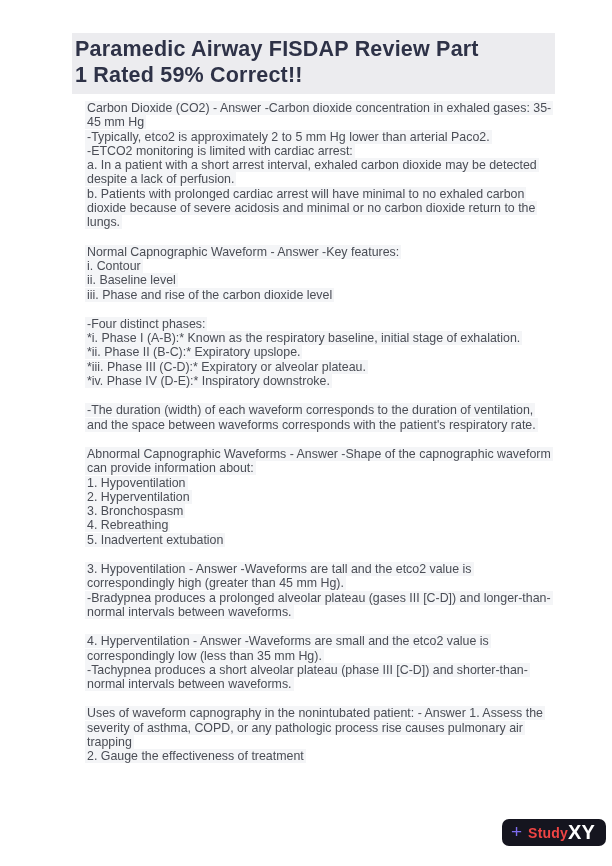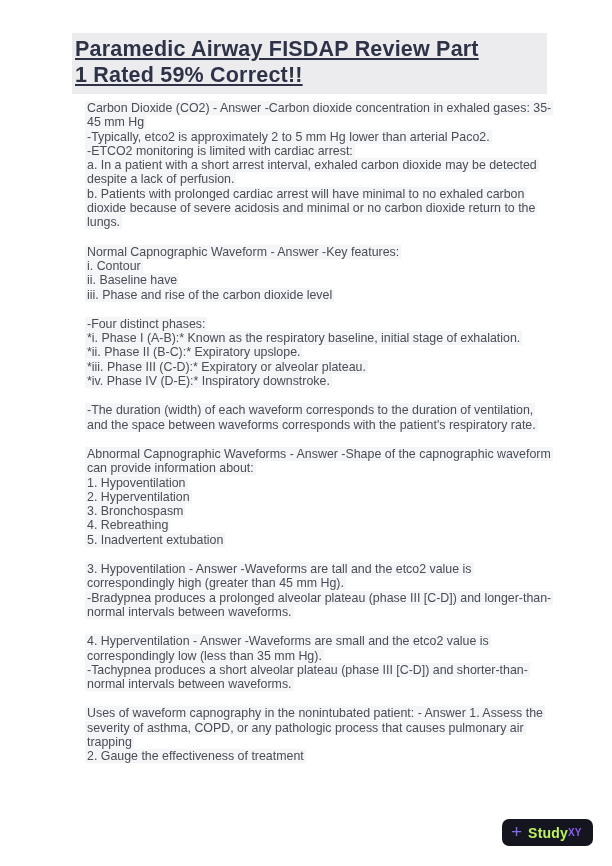--- a/index.html
+++ b/index.html
@@ -18,28 +18,27 @@
     position: absolute;
     inset: 0;
     background: #ffffff;
   }
   .title {
     position: absolute;
     left: 72px;
     top: 33px;
     margin: 0;
     width: 468px;
-    padding: 4px 4px 6px 3px;
+    padding: 4px 12px 6px 3px;
     background: #ececef;
     font-size: 21.5px;
     line-height: 25.5px;
     font-weight: bold;
     color: #2e3247;
     letter-spacing: 0.2px;
-    text-decoration: underline;
   }
   .title .line {
     white-space: nowrap;
   }
   .content {
     position: absolute;
     left: 75px;
     top: 101px;
     width: 500px;
     font-size: 12.4px;
@@ -70,48 +69,48 @@
   }
   .logo-plus {
     color: #7d6cee;
     font-size: 19px;
     font-weight: 400;
     line-height: 1;
     margin-right: 6px;
     transform: translateY(-1px);
   }
   .logo-study {
-    color: #bef264;
+    color: #ef4444;
     font-size: 14px;
     font-weight: bold;
     letter-spacing: 0.2px;
   }
   .logo-xy {
-    color: #8b5cf6;
-    font-size: 10px;
+    color: #ffffff;
+    font-size: 20px;
     font-weight: bold;
     letter-spacing: 0.2px;
   }
 </style>
 </head>
 <body>
 
 <div class="page">
 
   <h1 class="title"><span class="line">Paramedic Airway FISDAP Review Part</span><br><span class="line">1 Rated 59% Correct!!</span></h1>
 
   <div class="content">
     <p class="para"><span class="line">Carbon Dioxide (CO2) - Answer -Carbon dioxide concentration in exhaled gases: 35-</span><br><span class="line">45 mm Hg</span><br><span class="line">-Typically, etco2 is approximately 2 to 5 mm Hg lower than arterial Paco2.</span><br><span class="line">-ETCO2 monitoring is limited with cardiac arrest:</span><br><span class="line">a. In a patient with a short arrest interval, exhaled carbon dioxide may be detected</span><br><span class="line">despite a lack of perfusion.</span><br><span class="line">b. Patients with prolonged cardiac arrest will have minimal to no exhaled carbon</span><br><span class="line">dioxide because of severe acidosis and minimal or no carbon dioxide return to the</span><br><span class="line">lungs.</span></p>
-    <p class="para"><span class="line">Normal Capnographic Waveform - Answer -Key features:</span><br><span class="line">i. Contour</span><br><span class="line">ii. Baseline have</span><br><span class="line">iii. Phase and rise of the carbon dioxide level</span></p>
+    <p class="para"><span class="line">Normal Capnographic Waveform - Answer -Key features:</span><br><span class="line">i. Contour</span><br><span class="line">ii. Baseline level</span><br><span class="line">iii. Phase and rise of the carbon dioxide level</span></p>
     <p class="para"><span class="line">-Four distinct phases:</span><br><span class="line">*i. Phase I (A-B):* Known as the respiratory baseline, initial stage of exhalation.</span><br><span class="line">*ii. Phase II (B-C):* Expiratory upslope.</span><br><span class="line">*iii. Phase III (C-D):* Expiratory or alveolar plateau.</span><br><span class="line">*iv. Phase IV (D-E):* Inspiratory downstroke.</span></p>
     <p class="para"><span class="line">-The duration (width) of each waveform corresponds to the duration of ventilation,</span><br><span class="line">and the space between waveforms corresponds with the patient's respiratory rate.</span></p>
     <p class="para"><span class="line">Abnormal Capnographic Waveforms - Answer -Shape of the capnographic waveform</span><br><span class="line">can provide information about:</span><br><span class="line">1. Hypoventilation</span><br><span class="line">2. Hyperventilation</span><br><span class="line">3. Bronchospasm</span><br><span class="line">4. Rebreathing</span><br><span class="line">5. Inadvertent extubation</span></p>
-    <p class="para"><span class="line">3. Hypoventilation - Answer -Waveforms are tall and the etco2 value is</span><br><span class="line">correspondingly high (greater than 45 mm Hg).</span><br><span class="line">-Bradypnea produces a prolonged alveolar plateau (phase III [C-D]) and longer-than-</span><br><span class="line">normal intervals between waveforms.</span></p>
+    <p class="para"><span class="line">3. Hypoventilation - Answer -Waveforms are tall and the etco2 value is</span><br><span class="line">correspondingly high (greater than 45 mm Hg).</span><br><span class="line">-Bradypnea produces a prolonged alveolar plateau (gases III [C-D]) and longer-than-</span><br><span class="line">normal intervals between waveforms.</span></p>
     <p class="para"><span class="line">4. Hyperventilation - Answer -Waveforms are small and the etco2 value is</span><br><span class="line">correspondingly low (less than 35 mm Hg).</span><br><span class="line">-Tachypnea produces a short alveolar plateau (phase III [C-D]) and shorter-than-</span><br><span class="line">normal intervals between waveforms.</span></p>
-    <p class="para"><span class="line">Uses of waveform capnography in the nonintubated patient: - Answer 1. Assess the</span><br><span class="line">severity of asthma, COPD, or any pathologic process that causes pulmonary air</span><br><span class="line">trapping</span><br><span class="line">2. Gauge the effectiveness of treatment</span></p>
+    <p class="para"><span class="line">Uses of waveform capnography in the nonintubated patient: - Answer 1. Assess the</span><br><span class="line">severity of asthma, COPD, or any pathologic process rise causes pulmonary air</span><br><span class="line">trapping</span><br><span class="line">2. Gauge the effectiveness of treatment</span></p>
   </div>
 
   <div class="logo-badge">
     <span class="logo-plus">+</span>
     <span class="logo-study">Study</span>
       <span class="logo-xy">XY</span>
   </div>
 
 </div>
 

